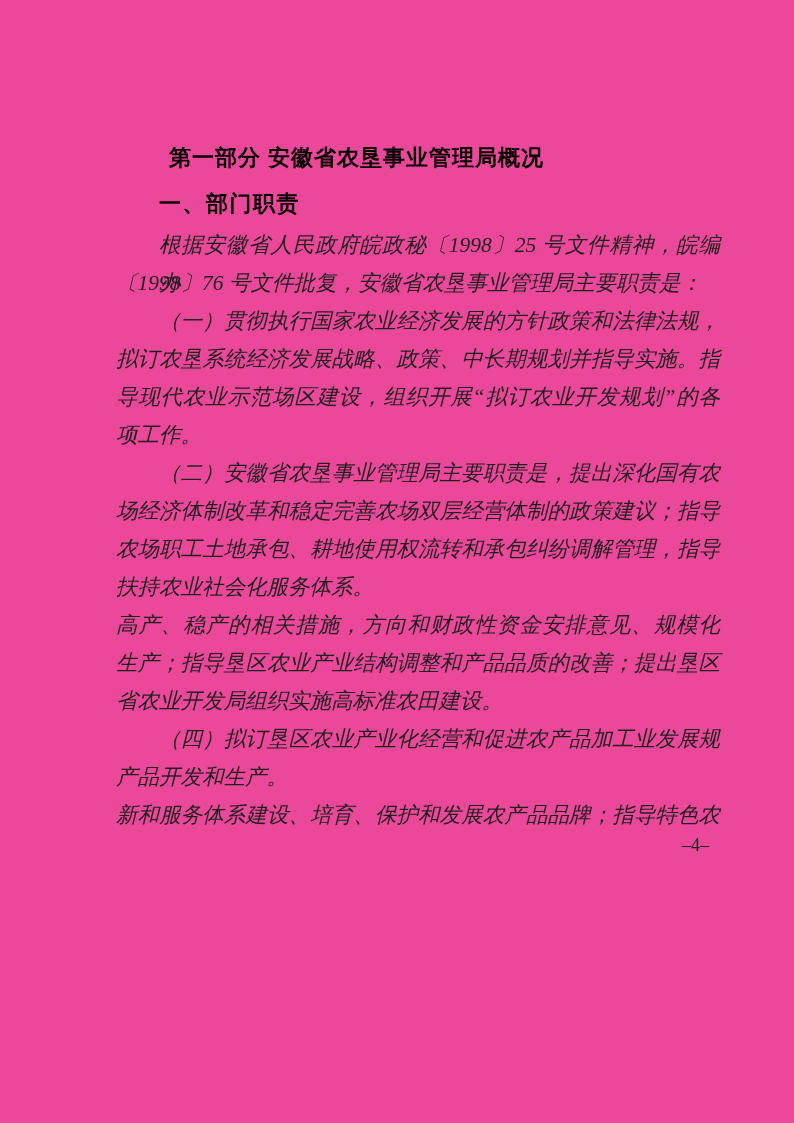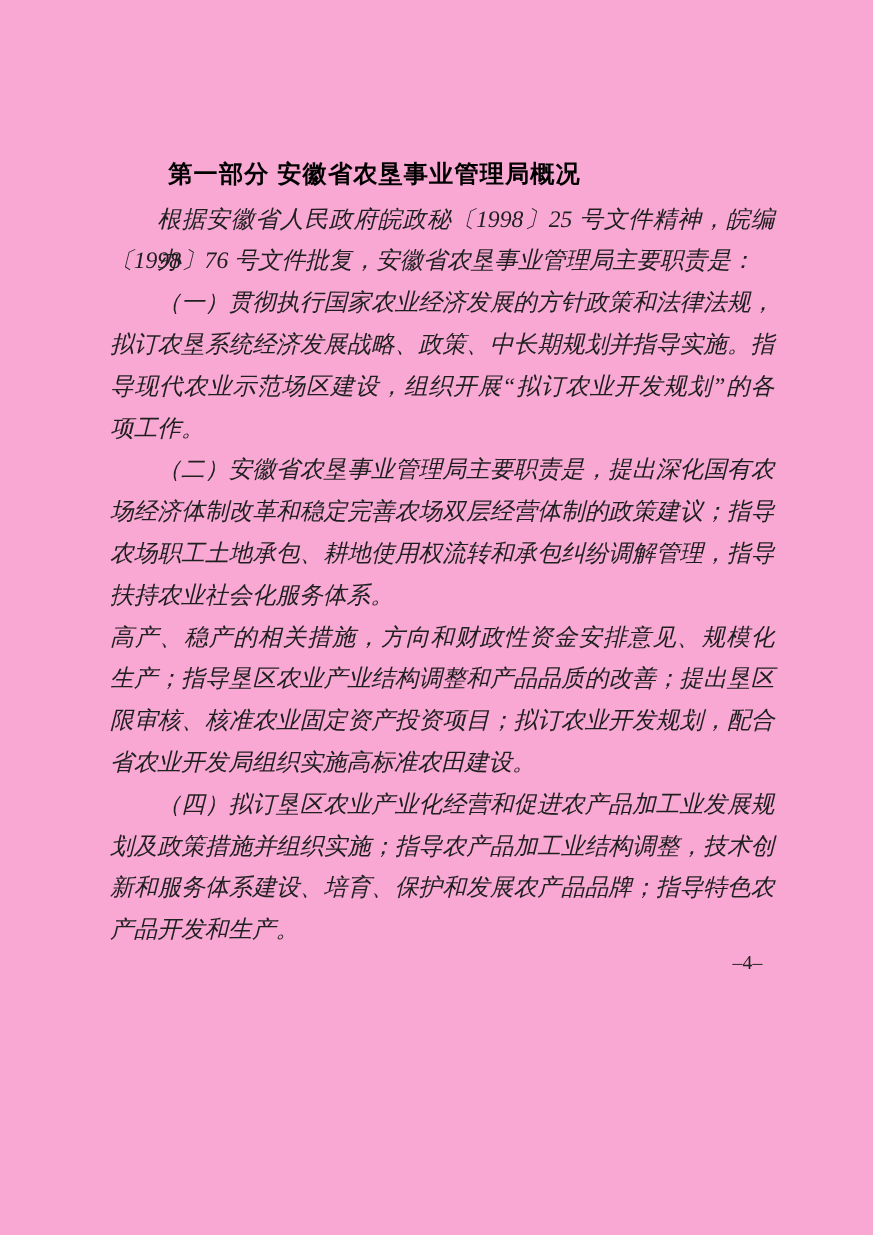--- a/index.html
+++ b/index.html
@@ -4,26 +4,27 @@
 <style>
   html, body {
     margin: 0;
     padding: 0;
     background: #ffffff;
   }
   .page {
     position: relative;
     width: 794px;
     height: 1123px;
-    background: #f9a8d4;
+    background: #ec4899;
     overflow: hidden;
     box-sizing: border-box;
     padding-top: 146px;
     font-family: "Liberation Serif", "DejaVu Serif", serif;
     color: #1f1f1f;
+    padding-left: 16px;
   }
   .doc-title {
     margin-left: 153px;
     font-family: "Liberation Sans", "DejaVu Sans", sans-serif;
     font-weight: bold;
     font-size: 22px;
     line-height: 24px;
     color: #000000;
     letter-spacing: 1px;
     white-space: nowrap;
@@ -78,20 +79,21 @@
     color: #222222;
     font-family: "Liberation Serif", "DejaVu Serif", serif;
   }
 </style>
 </head>
 <body>
 
 <div class="page">
   <div class="doc-title">第一部分 安徽省农垦事业管理局概况</div>
 
+  <div class="section-heading">一、部门职责</div>
 
   <div class="body-text">
       <div class="paragraph">
         <div class="line justify indent">根据安徽省人民政府皖政秘〔1998〕25 号文件精神，皖编办</div>
         <div class="line">〔1998〕76 号文件批复，安徽省农垦事业管理局主要职责是：</div>
       </div>
       <div class="paragraph">
         <div class="line justify indent">（一）贯彻执行国家农业经济发展的方针政策和法律法规，</div>
         <div class="line justify">拟订农垦系统经济发展战略、政策、中长期规划并指导实施。指</div>
         <div class="line justify">导现代农业示范场区建设，组织开展“拟订农业开发规划”的各</div>
@@ -99,25 +101,23 @@
       </div>
       <div class="paragraph">
         <div class="line justify indent">（二）安徽省农垦事业管理局主要职责是，提出深化国有农</div>
         <div class="line justify">场经济体制改革和稳定完善农场双层经营体制的政策建议；指导</div>
         <div class="line justify">农场职工土地承包、耕地使用权流转和承包纠纷调解管理，指导</div>
         <div class="line">扶持农业社会化服务体系。</div>
       </div>
       <div class="paragraph">
         <div class="line justify">高产、稳产的相关措施，方向和财政性资金安排意见、规模化</div>
         <div class="line justify">生产；指导垦区农业产业结构调整和产品品质的改善；提出垦区</div>
-        <div class="line justify">限审核、核准农业固定资产投资项目；拟订农业开发规划，配合</div>
         <div class="line">省农业开发局组织实施高标准农田建设。</div>
       </div>
       <div class="paragraph">
         <div class="line justify indent">（四）拟订垦区农业产业化经营和促进农产品加工业发展规</div>
-        <div class="line justify">划及政策措施并组织实施；指导农产品加工业结构调整，技术创</div>
+        <div class="line">产品开发和生产。</div>
         <div class="line justify">新和服务体系建设、培育、保护和发展农产品品牌；指导特色农</div>
-        <div class="line">产品开发和生产。</div>
       </div>
     </div>
 
   <div class="page-footer">–4–</div>
 </div>
 
 </body></html>

